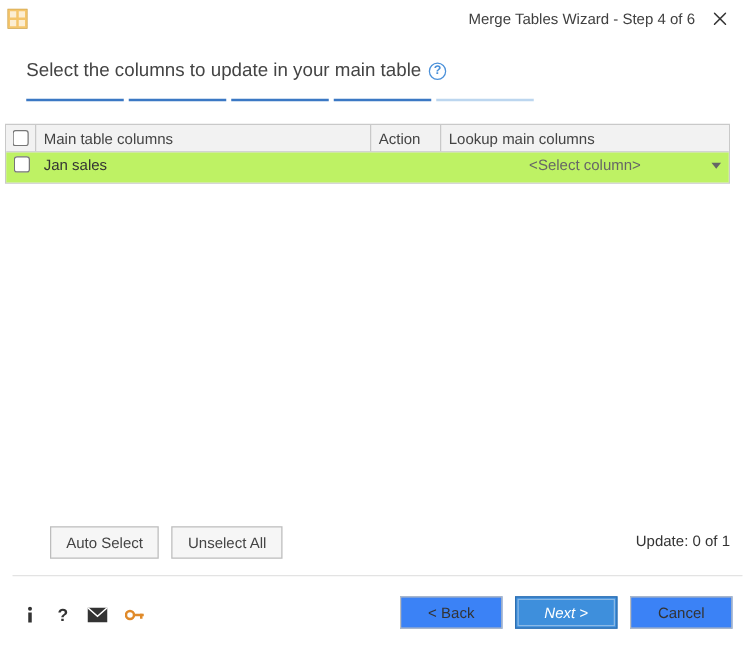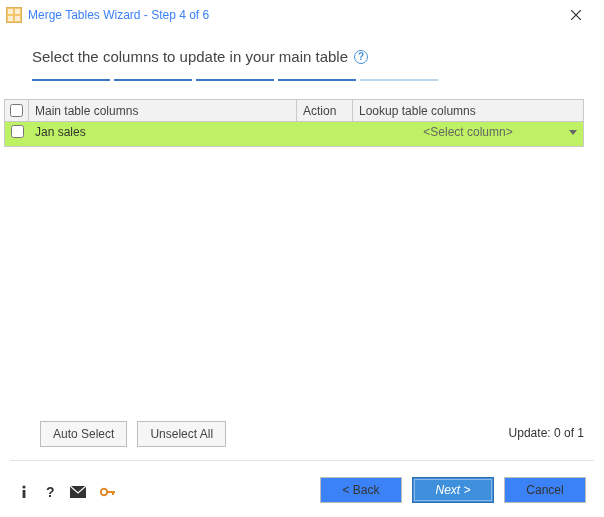--- a/index.html
+++ b/index.html
@@ -21,29 +21,30 @@
       border-bottom: 1px solid #fff;
     }
     .titlebar .app-icon {
       width: 16px; height: 16px;
       margin-right: 6px;
       display: inline-block;
     }
     .titlebar .title {
       flex: 1;
       font-size: 12px;
-      color: #3b82f6;
+      color: #404040;
+      text-align: right;
     }
     .titlebar .close {
       width: 40px; height: 28px;
       display:flex; align-items:center; justify-content:center;
       color:#333;
     }
     .heading-area {
-      padding: 18px 20px 8px 32px;
+      padding: 18px 20px 8px 21px;
     }
     .heading {
       font-size: 15px;
       color: #444;
       display: flex;
       align-items: center;
       gap: 6px;
     }
     .help-icon {
       width:14px; height:14px;
@@ -222,21 +223,21 @@
 </div>
 
 <div class="body-area">
   <div class="grid">
     <div class="grid-header">
       <div class="hcell check">
         <input type="checkbox" style="">
       </div>
       <div class="hcell main">Main table columns</div>
       <div class="hcell action">Action</div>
-      <div class="hcell lookup">Lookup table columns</div>
+      <div class="hcell lookup">Lookup main columns</div>
     </div>
     <div class="grid-row">
       <div class="rcell check">
         <input type="checkbox" style="">
       </div>
       <div class="rcell main">Jan sales</div>
       <div class="rcell action"></div>
       <div class="rcell lookup">
         <span>&lt;Select column&gt;</span>
         <span class="dd-arrow">

